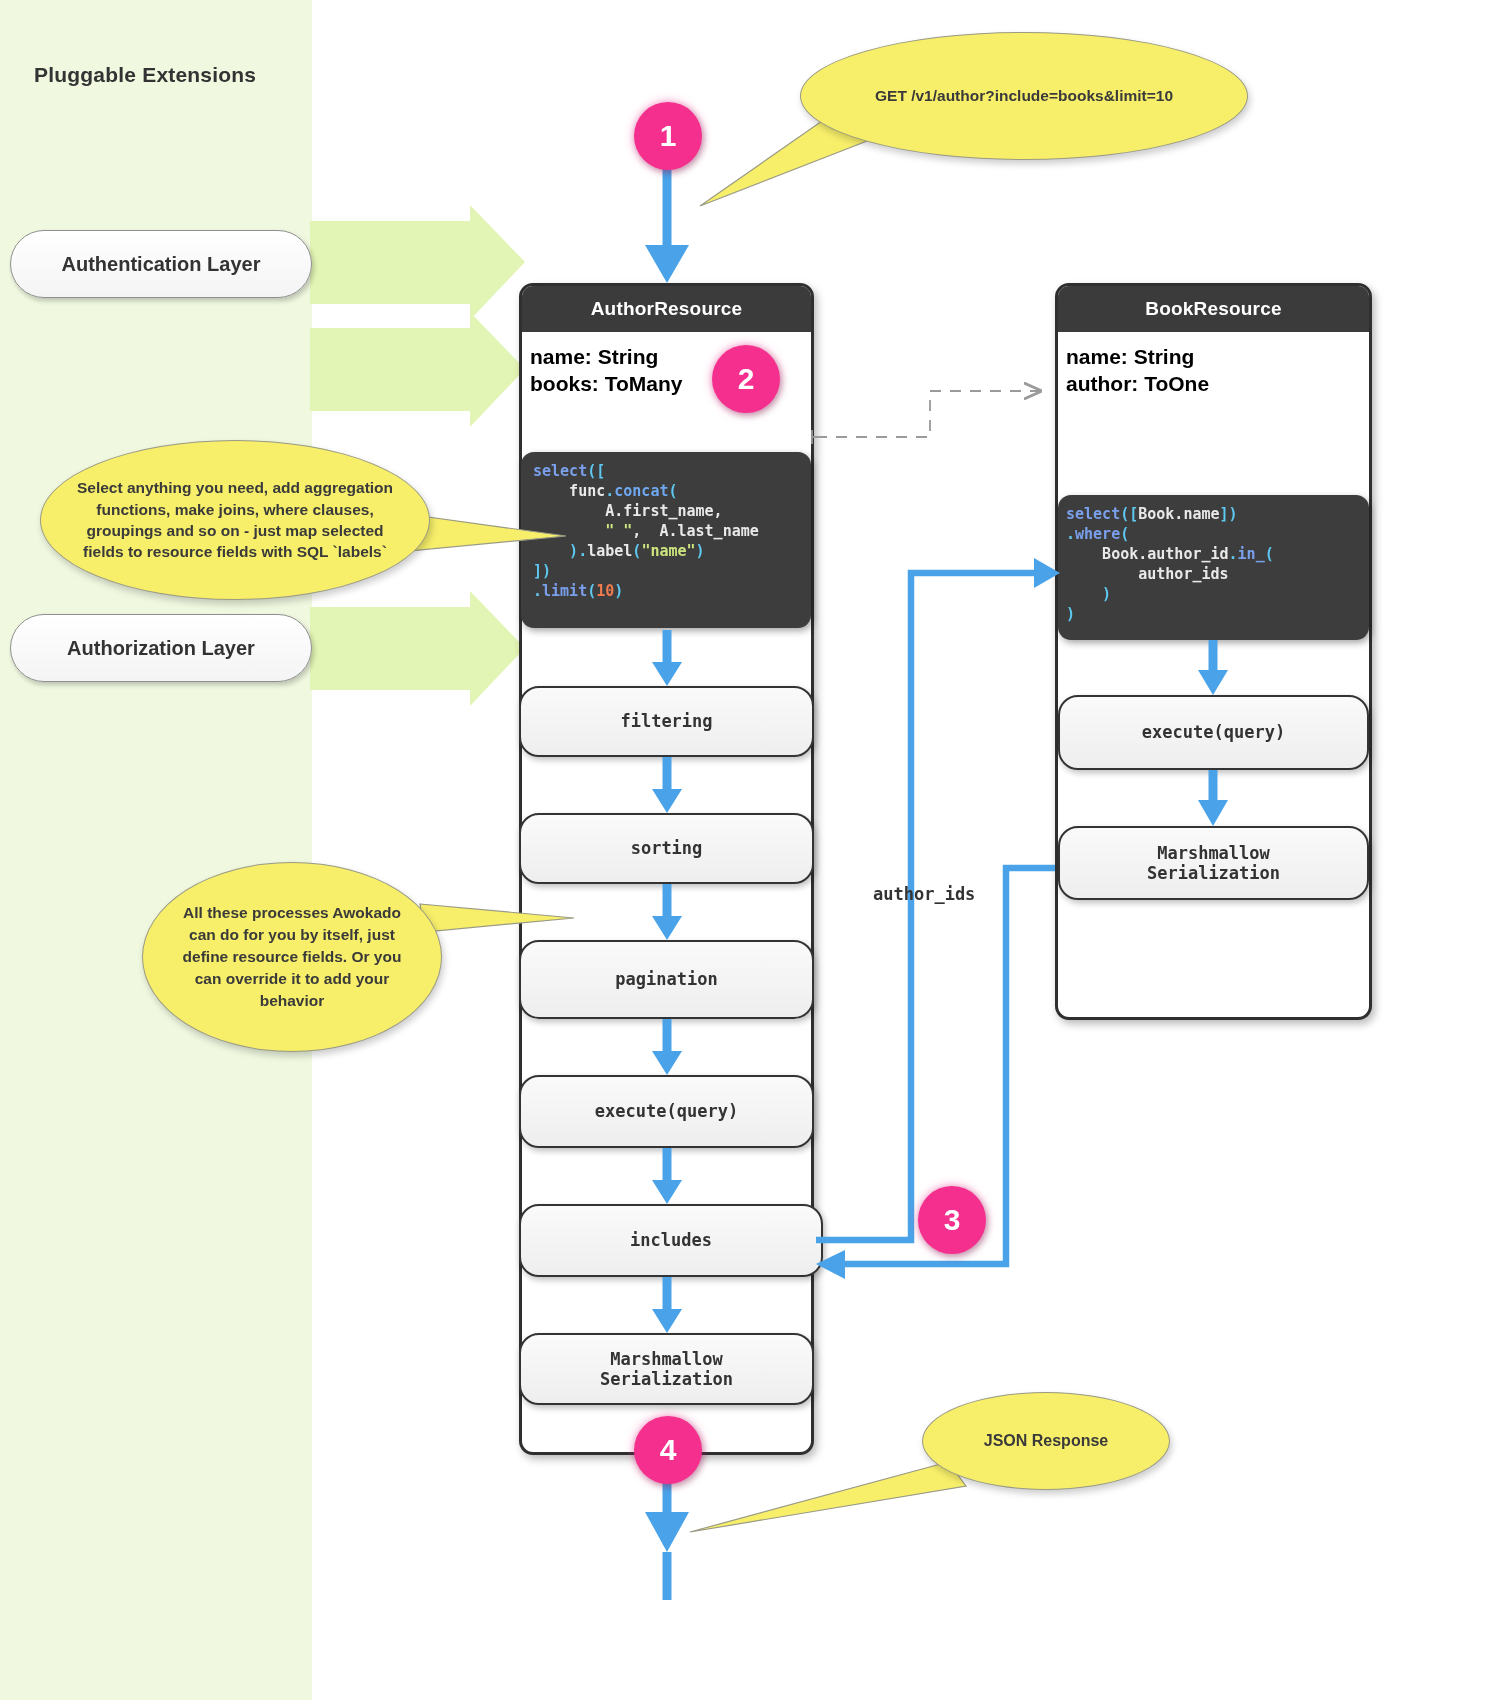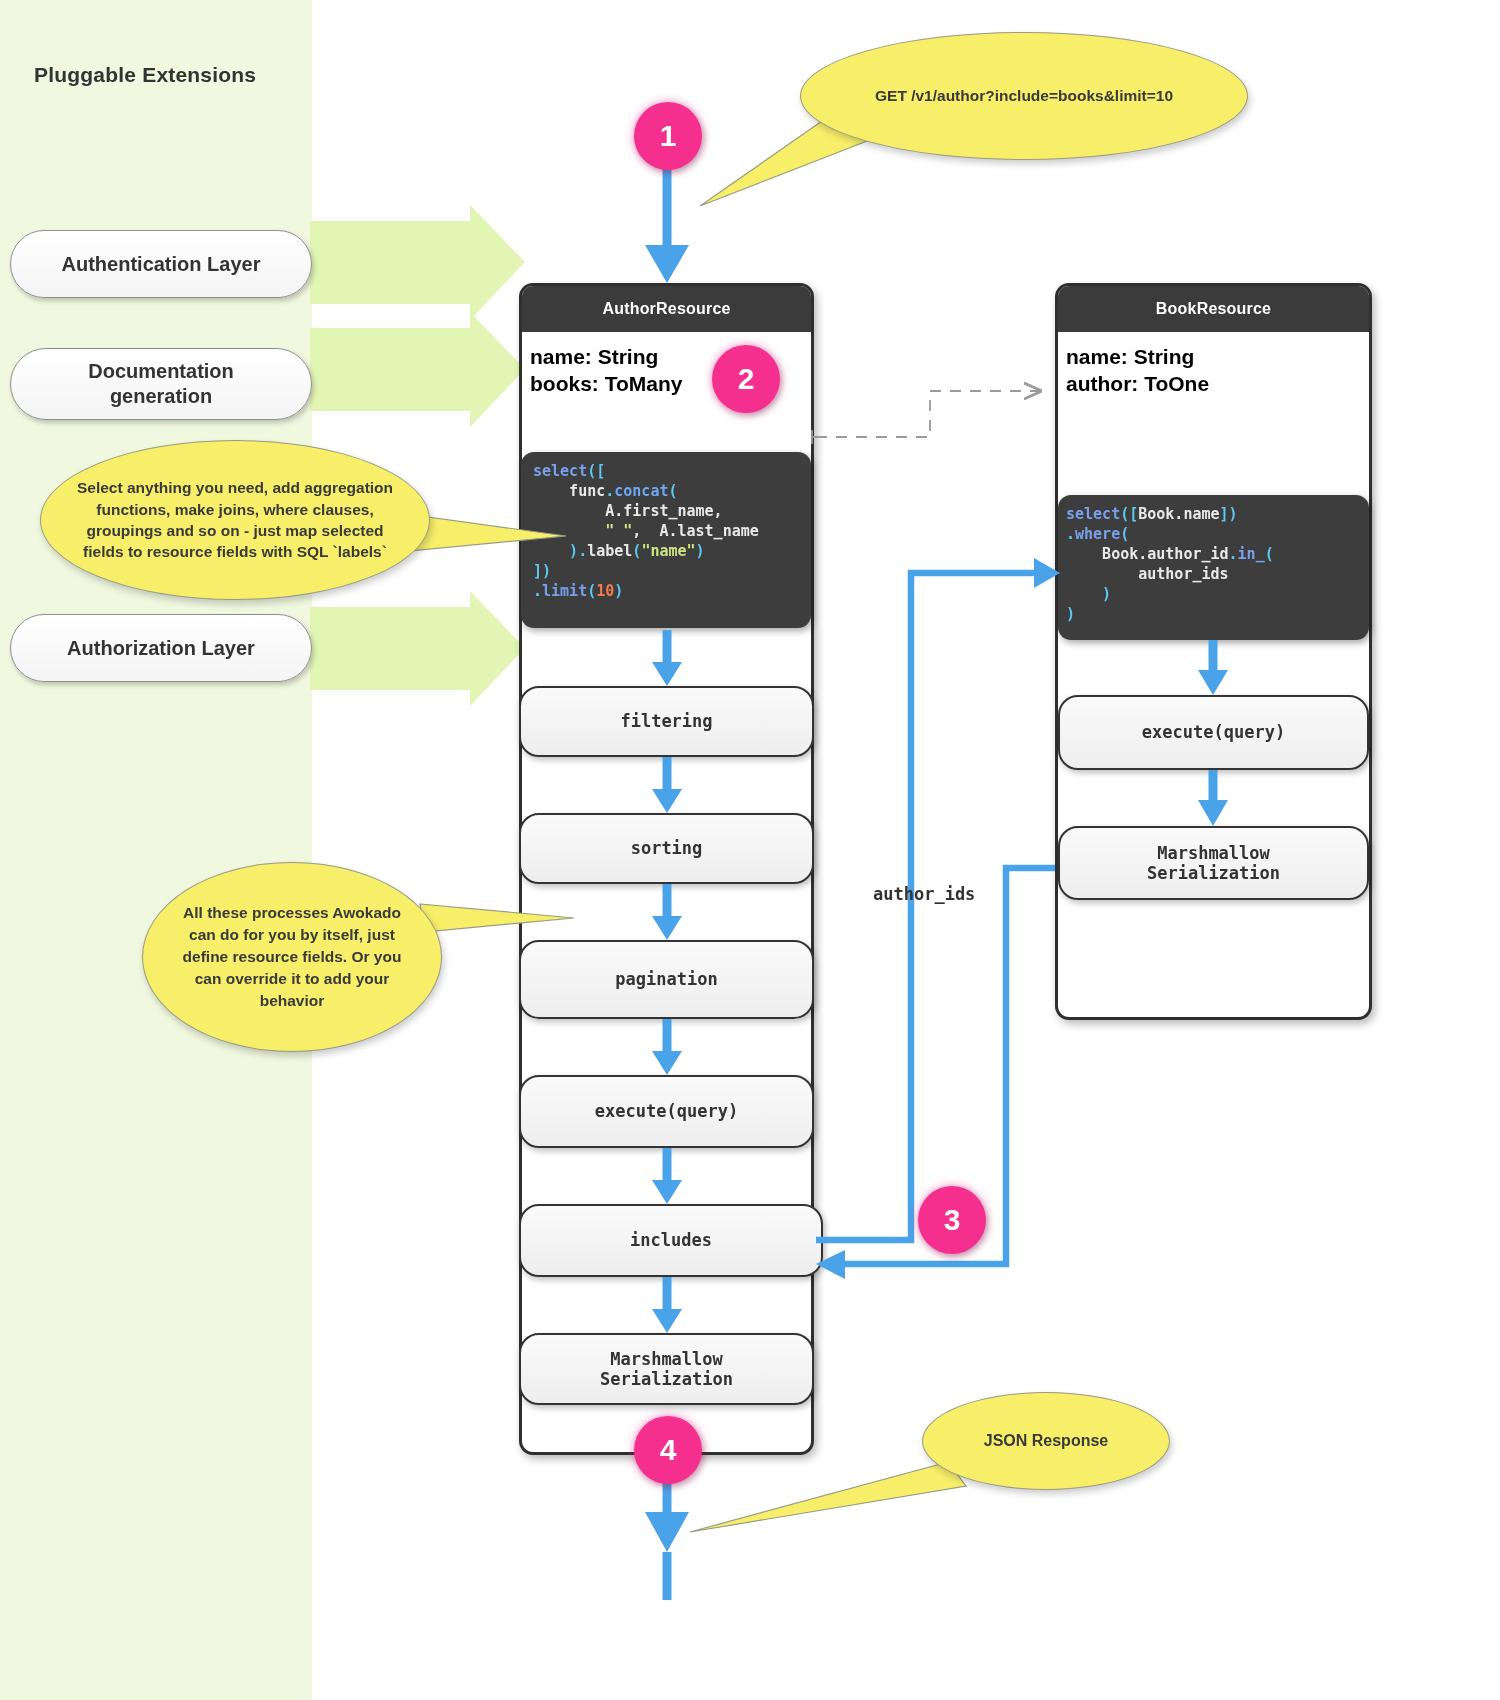--- a/index.html
+++ b/index.html
@@ -47,21 +47,21 @@
     background: #ffffff;
     border: 3px solid #2f2f2f;
     border-radius: 14px;
     box-shadow: 3px 4px 8px rgba(0,0,0,.28);
   }
   .res-head {
     height: 46px;
     background: #3b3b3b;
     border-radius: 11px 11px 0 0;
     color: #ffffff;
-    font-size: 16px; font-weight: bold;
+    font-size: 19px; font-weight: bold;
     display: flex; align-items: center; justify-content: center;
     letter-spacing: .2px;
   }
   .res-fields {
     padding: 12px 0 0 8px;
     font-size: 21px; font-weight: bold; color: #000000;
     line-height: 1.28;
   }
   #author-card { left: 519px; top: 283px; width: 295px; height: 1172px; }
   #book-card   { left: 1055px; top: 283px; width: 317px; height: 737px; }
@@ -161,23 +161,20 @@
   </svg>
   <svg class="green-arrow" style="left:310px; top:591px; width:215px; height:115px;" viewBox="0 0 215 115">
     <path d="M0,16 L160,16 L160,0 L215,57 L160,115 L160,99 L0,99 Z" fill="#e3f5b4"></path>
   </svg>
 
   <div class="ext-title">Pluggable Extensions</div>
 
   <div class="ext-pill p1">
     <span>Authentication Layer</span>
   </div>
-  <div class="ext-pill p2">
-    <span class="multiline">Documentation<br>generation</span>
-  </div>
   <div class="ext-pill p3">
     <span>Authorization Layer</span>
   </div>
 
   <div class="res-card" id="author-card">
     <div class="res-head">AuthorResource</div>
     <div class="res-fields multiline">name: String<br>books: ToMany</div>
   </div>
 
   <div class="res-card" id="book-card">

